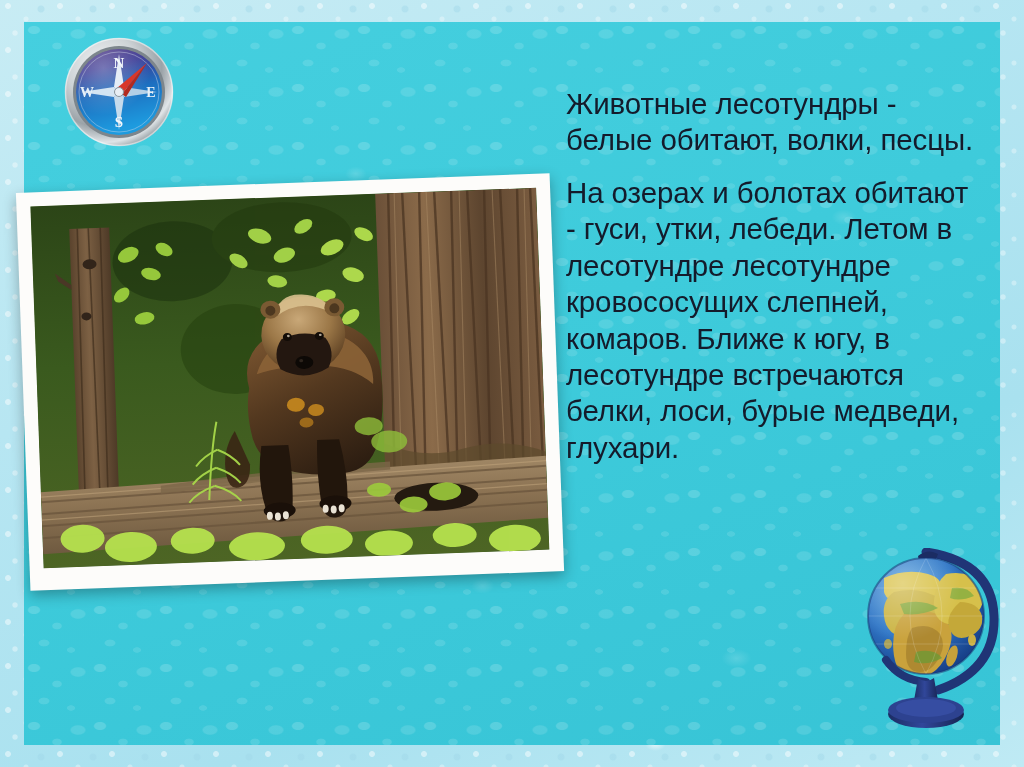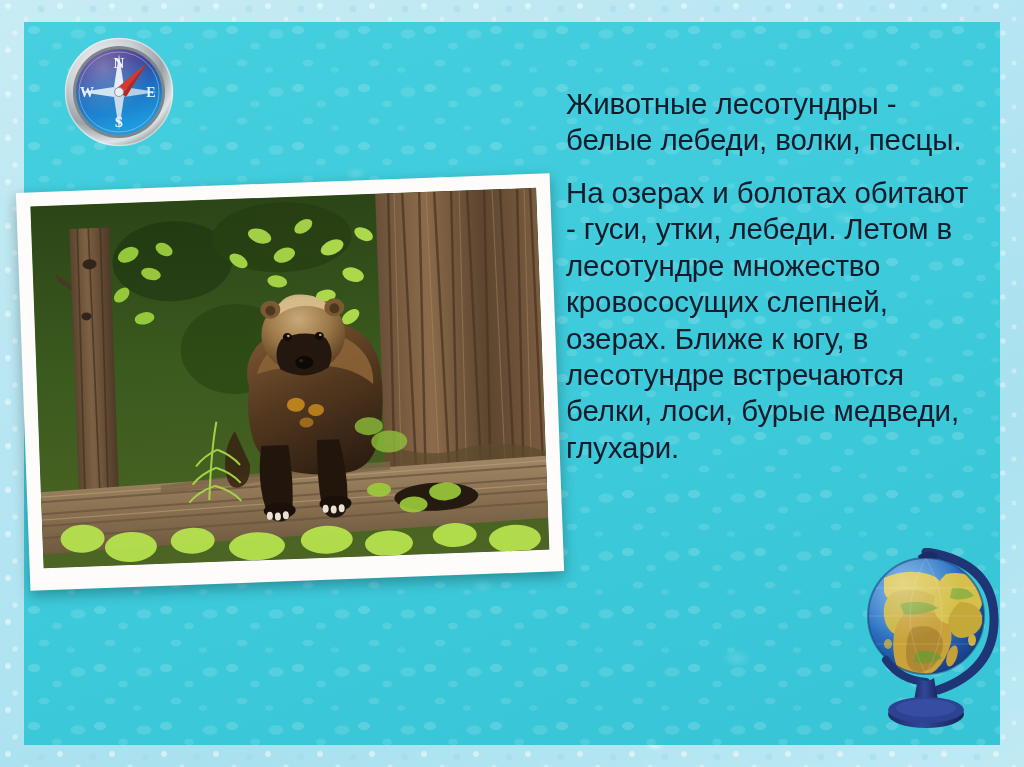--- a/index.html
+++ b/index.html
@@ -349,22 +349,22 @@
 
         <g fill="#8fbf3a" opacity=".8">
           <ellipse cx="350" cy="248" rx="18" ry="11"></ellipse>
           <ellipse cx="330" cy="232" rx="14" ry="9"></ellipse>
         </g>
       </svg>
     </div>
   </div>
 
   <div class="text-block">
-    <p> Животные лесотундры - белые лебеди, волки, песцы.</p>
-    <p> На озерах и  болотах обитают - гуси, утки, лебеди. Летом в лесотундре множество кровососущих слепней, озерах. Ближе к югу, в лесотундре встречаются белки, лоси, бурые медведи, глухари.</p>
+    <p> Животные лесотундры - белые обитают, волки, песцы.</p>
+    <p> На озерах и  болотах обитают - гуси, утки, лебеди. Летом в лесотундре лесотундре кровососущих слепней, комаров. Ближе к югу, в лесотундре встречаются белки, лоси, бурые медведи, глухари.</p>
   </div>
 
   <div class="globe">
     <svg viewBox="0 0 150 200" xmlns="http://www.w3.org/2000/svg">
       <defs>
         <radialGradient id="oceanG" cx="36%" cy="30%" r="72%">
           <stop offset="0%" stop-color="#58a6e0"></stop>
           <stop offset="55%" stop-color="#2f76c6"></stop>
           <stop offset="100%" stop-color="#18418a"></stop>
         </radialGradient>

